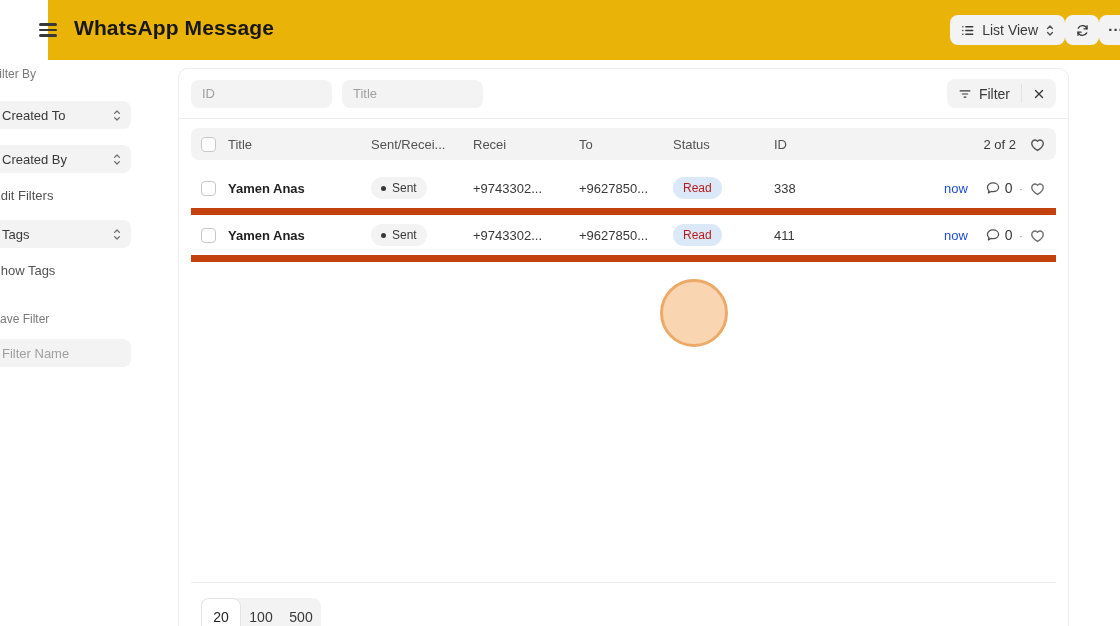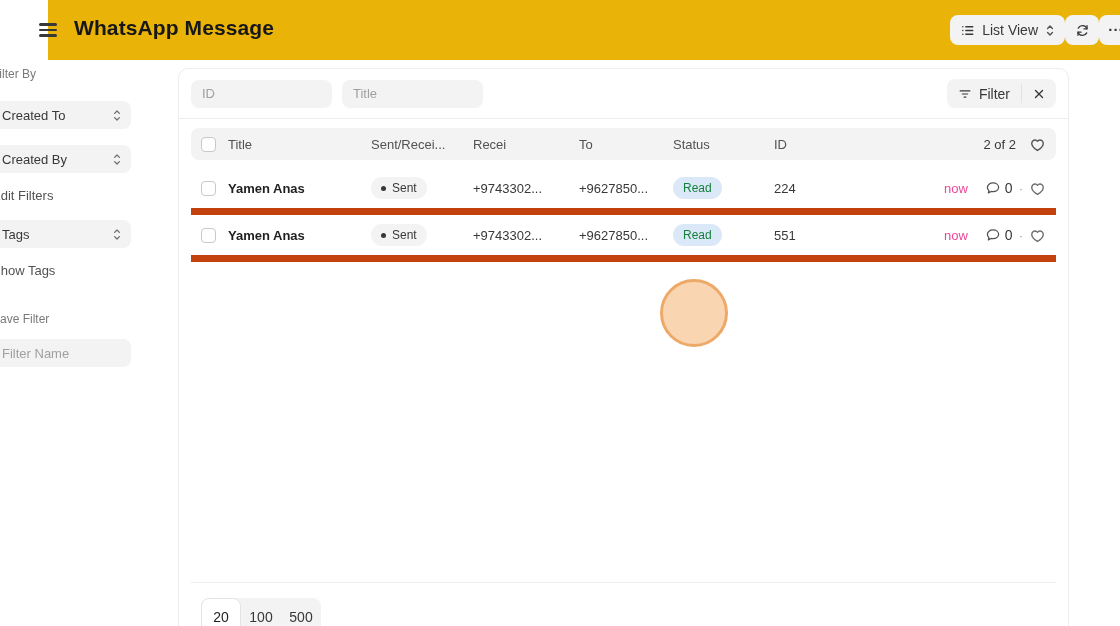--- a/index.html
+++ b/index.html
@@ -59,23 +59,23 @@
   .c-type{width:102px;flex:0 0 auto;}
   .c-from{width:106px;flex:0 0 auto;}
   .c-to{width:94px;flex:0 0 auto;}
   .c-status{width:101px;flex:0 0 auto;}
   .c-id{width:110px;flex:0 0 auto;}
   .c-meta{margin-left:auto;display:flex;align-items:center;text-align:center;}
   .row-title{font-weight:600;color:#1f1f1f;}
   .badge{display:inline-flex;align-items:center;gap:6px;height:22px;padding:0 10px;border-radius:11px;
          font-size:12px;background:#f3f3f3;color:#383838;}
   .badge .dot{width:5px;height:5px;border-radius:50%;background:#383838;}
-  .badge-read{background:#dbe8f7;color:#15803d;}
+  .badge-read{background:#dbe8f7;color:#b91c1c;}
   .count-label{color:#383838;margin-right:13px;}
-  .meta-now{color:#ec4899;font-size:13px;margin-right:17px;}
+  .meta-now{color:#1d4ed8;font-size:13px;margin-right:17px;}
   .meta-comment{display:flex;align-items:center;gap:4px;color:#383838;font-size:14px;cursor:pointer;}
   .meta-sep{color:#9d9d9d;margin:0 6px;}
   .icon-heart{cursor:pointer;display:inline-flex;}
 
   .spacer{height:320px;}
   .list-footer{border-top:1px solid #ededed;padding:15px 0 0 10px;}
   .page-seg{display:inline-flex;background:#f3f3f3;border-radius:8px;height:38px;}
   .page-opt{display:inline-flex;align-items:center;justify-content:center;width:40px;font-size:14px;
             color:#383838;background:transparent;border:none;font-family:inherit;cursor:pointer;border-radius:8px;}
   .page-opt.active{background:#fff;border:1px solid #e4e4e4;color:#1f1f1f;font-weight:500;box-sizing:border-box;}
@@ -228,21 +228,21 @@
             <span class="badge">
                 <span class="dot"></span>
                 <span>Sent</span>
               </span>
           </div>
           <div class="c-from">+9743302...</div>
           <div class="c-to">+9627850...</div>
           <div class="c-status">
             <span class="badge badge-read">Read</span>
           </div>
-          <div class="c-id">224</div>
+          <div class="c-id">338</div>
           <div class="c-meta">
             <span class="meta-now">now</span>
             <span class="meta-comment">
               <svg width="16" height="16" viewBox="0 0 16 16" fill="none" stroke="#525252" stroke-width="1.3" stroke-linejoin="round">
                   <path d="M8 2.9c3.1 0 5.6 1.9 5.6 4.4S11.1 11.7 8 11.7c-.6 0-1.2-.1-1.8-.2L3.4 12.9l.5-2.1c-.9-.8-1.5-1.9-1.5-3.5 0-2.5 2.5-4.4 5.6-4.4z"></path>
                 </svg>
               <span>0</span>
             </span>
             <span class="meta-sep">·</span>
             <span class="icon-heart">
@@ -262,21 +262,21 @@
             <span class="badge">
                 <span class="dot"></span>
                 <span>Sent</span>
               </span>
           </div>
           <div class="c-from">+9743302...</div>
           <div class="c-to">+9627850...</div>
           <div class="c-status">
             <span class="badge badge-read">Read</span>
           </div>
-          <div class="c-id">551</div>
+          <div class="c-id">411</div>
           <div class="c-meta">
             <span class="meta-now">now</span>
             <span class="meta-comment">
               <svg width="16" height="16" viewBox="0 0 16 16" fill="none" stroke="#525252" stroke-width="1.3" stroke-linejoin="round">
                   <path d="M8 2.9c3.1 0 5.6 1.9 5.6 4.4S11.1 11.7 8 11.7c-.6 0-1.2-.1-1.8-.2L3.4 12.9l.5-2.1c-.9-.8-1.5-1.9-1.5-3.5 0-2.5 2.5-4.4 5.6-4.4z"></path>
                 </svg>
               <span>0</span>
             </span>
             <span class="meta-sep">·</span>
             <span class="icon-heart">

